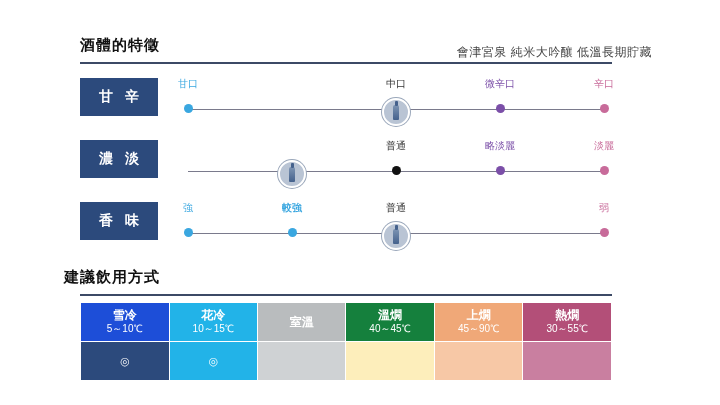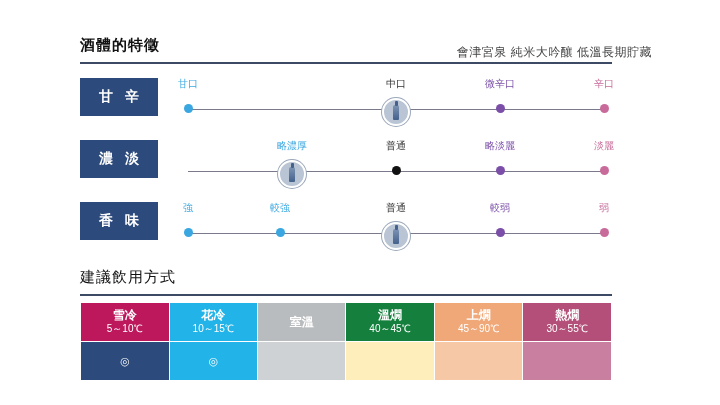--- a/index.html
+++ b/index.html
@@ -63,22 +63,22 @@
     width:6px;height:15px;background:linear-gradient(#7d94b3,#44618c);
     border-radius:2px 2px 1px 1px;position:relative;
   }
   .marker .bottle:before{
     content:"";position:absolute;left:1.5px;top:-4px;width:3px;height:5px;
     background:#44618c;border-radius:1px;
   }
 
   
   .sec2-title{
-    position:absolute;left:80px;top:268px;
-    font-size:15px;font-weight:normal;color:#111;letter-spacing:1px;
+    position:absolute;left:64px;top:268px;
+    font-size:15px;font-weight:bold;color:#111;letter-spacing:1px;
   }
   .sec2-rule{
     position:absolute;left:80px;top:294px;width:532px;height:2px;background:#3c4a66;
   }
   .temp-table{
     position:absolute;left:80px;top:302px;width:532px;
     border-collapse:separate;border-spacing:1px;
   }
   .temp-table td{
     width:88px;height:36px;text-align:center;vertical-align:middle;
@@ -121,24 +121,20 @@
           </div>
           <div class="marker" style="left: 216px;">
             <div class="bottle"></div>
           </div>
         </div>
       </div>
       <div class="row" style="top: 140px;">
         <div class="row-label">濃 淡</div>
         <div class="scale">
           <div class="axis"></div>
-          <div class="tick" style="left: 112px;">
-            <div class="tick-label" style="color: rgb(58, 167, 224);">略濃厚</div>
-            <div class="dot" style="background: rgb(58, 167, 224);"></div>
-          </div>
           <div class="tick" style="left: 216px;">
             <div class="tick-label" style="color: rgb(51, 51, 51);">普通</div>
             <div class="dot" style="background: rgb(17, 17, 17);"></div>
           </div>
           <div class="tick" style="left: 320px;">
             <div class="tick-label" style="color: rgb(123, 79, 168);">略淡麗</div>
             <div class="dot" style="background: rgb(123, 79, 168);"></div>
           </div>
           <div class="tick" style="left: 424px;">
             <div class="tick-label" style="color: rgb(200, 107, 154);">淡麗</div>
@@ -150,50 +146,46 @@
         </div>
       </div>
       <div class="row" style="top: 202px;">
         <div class="row-label">香 味</div>
         <div class="scale">
           <div class="axis"></div>
           <div class="tick" style="left: 8px;">
             <div class="tick-label" style="color: rgb(58, 167, 224);">強</div>
             <div class="dot" style="background: rgb(58, 167, 224);"></div>
           </div>
-          <div class="tick" style="left: 100px;">
+          <div class="tick" style="left: 112px; font-weight: bold;">
             <div class="tick-label" style="color: rgb(58, 167, 224);">較強</div>
             <div class="dot" style="background: rgb(58, 167, 224);"></div>
           </div>
           <div class="tick" style="left: 216px;">
             <div class="tick-label" style="color: rgb(51, 51, 51);">普通</div>
             <div class="dot" style="background: rgb(17, 17, 17);"></div>
           </div>
-          <div class="tick" style="left: 320px;">
-            <div class="tick-label" style="color: rgb(123, 79, 168);">較弱</div>
-            <div class="dot" style="background: rgb(123, 79, 168);"></div>
-          </div>
           <div class="tick" style="left: 424px;">
             <div class="tick-label" style="color: rgb(200, 107, 154);">弱</div>
             <div class="dot" style="background: rgb(200, 107, 154);"></div>
           </div>
           <div class="marker" style="left: 216px;">
             <div class="bottle"></div>
           </div>
         </div>
       </div>
     </div>
 
   <div class="sec2-title">建議飲用方式</div>
   <div class="sec2-rule"></div>
 
   <table class="temp-table">
     <tbody>
       <tr id="temp-head-row">
-          <td class="temp-head" style="background: #be185d; margin-left: 24px;">
+          <td class="temp-head" style="background: #1d4ed8; margin-left: 24px;">
             <span class="tname">雪冷</span>
             <span class="trange">5～10℃</span>
           </td>
           <td class="temp-head" style="background: rgb(34, 179, 232);">
             <span class="tname">花冷</span>
             <span class="trange">10～15℃</span>
           </td>
           <td class="temp-head" style="background: rgb(185, 188, 190);">
             <span class="tname">室溫</span>
             <span class="trange"></span>

